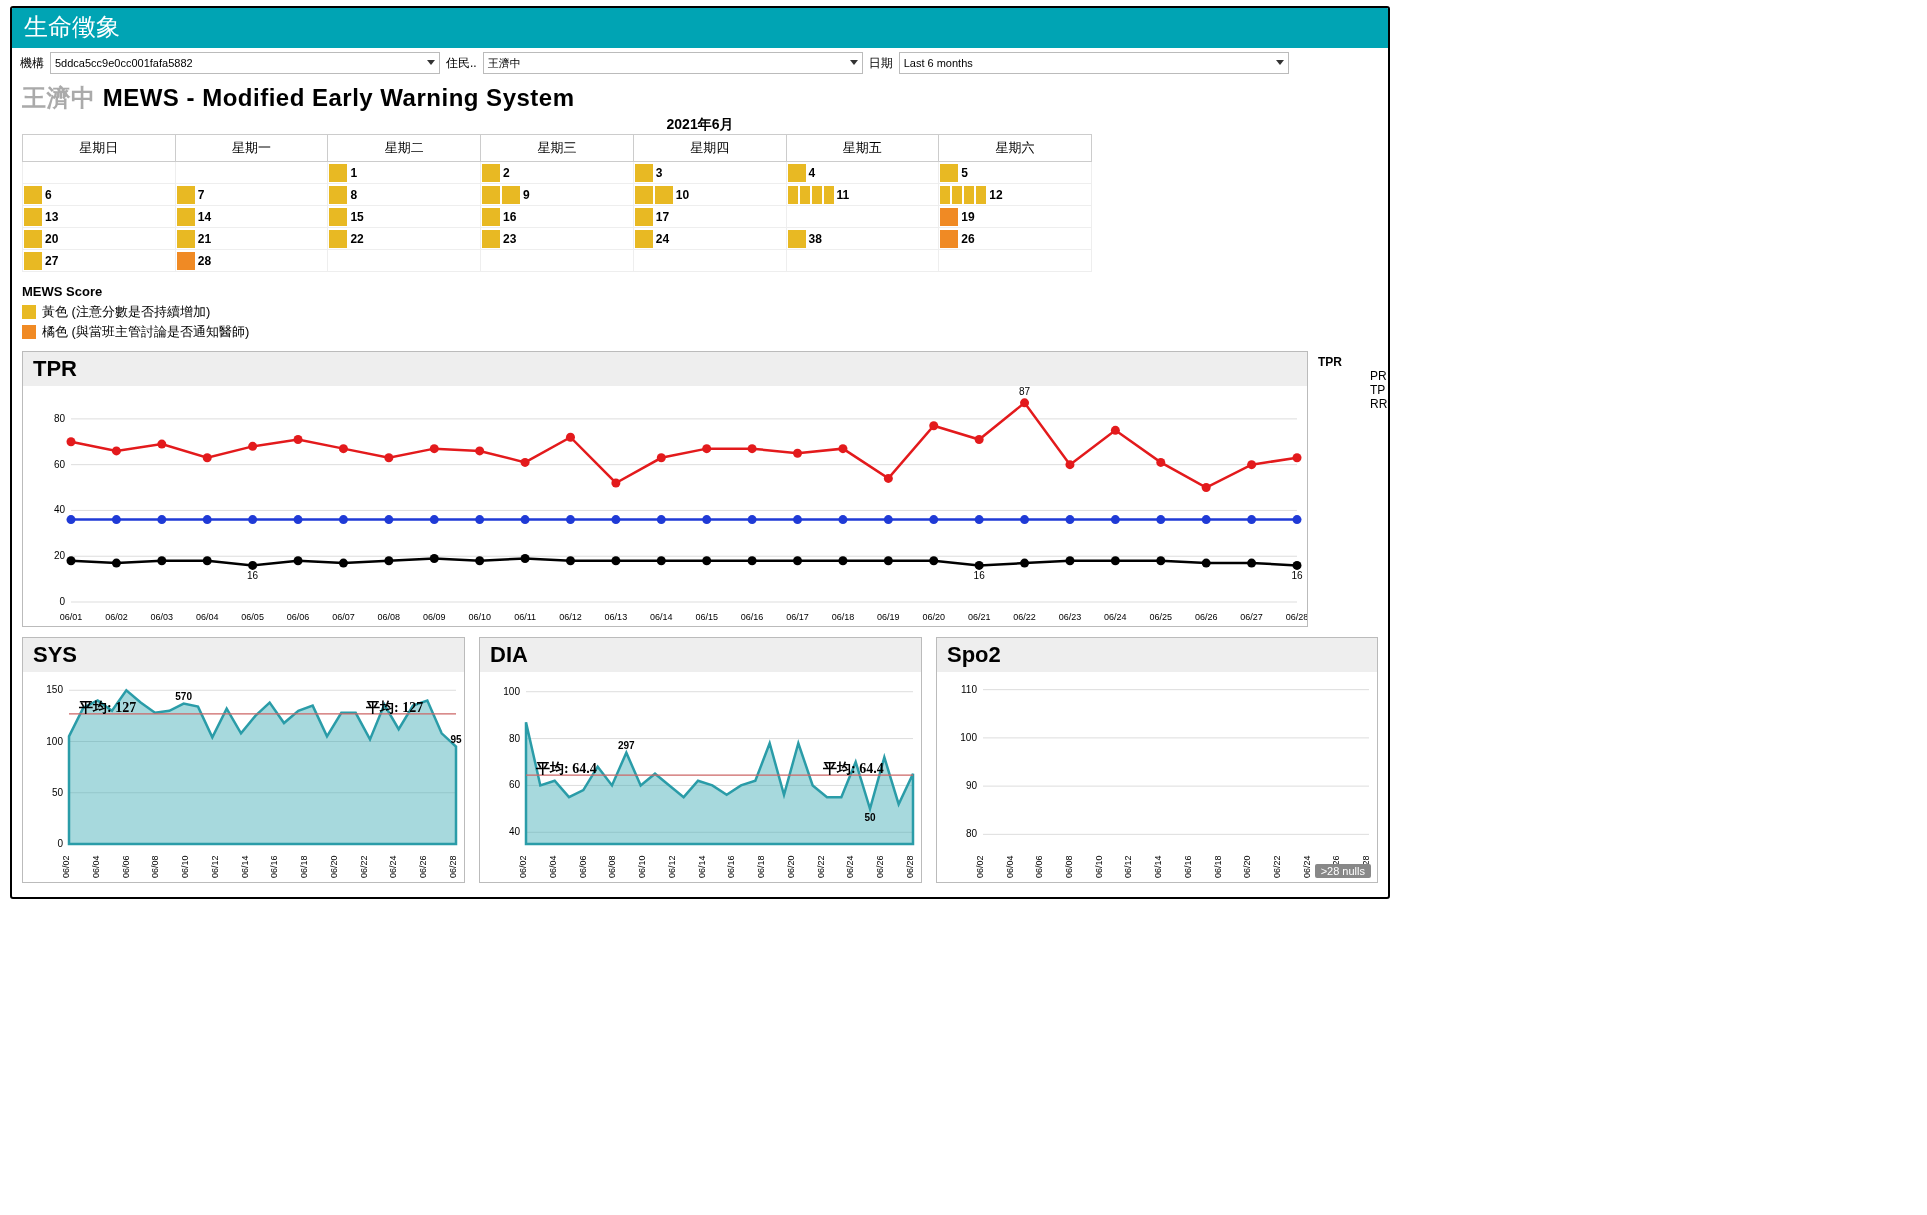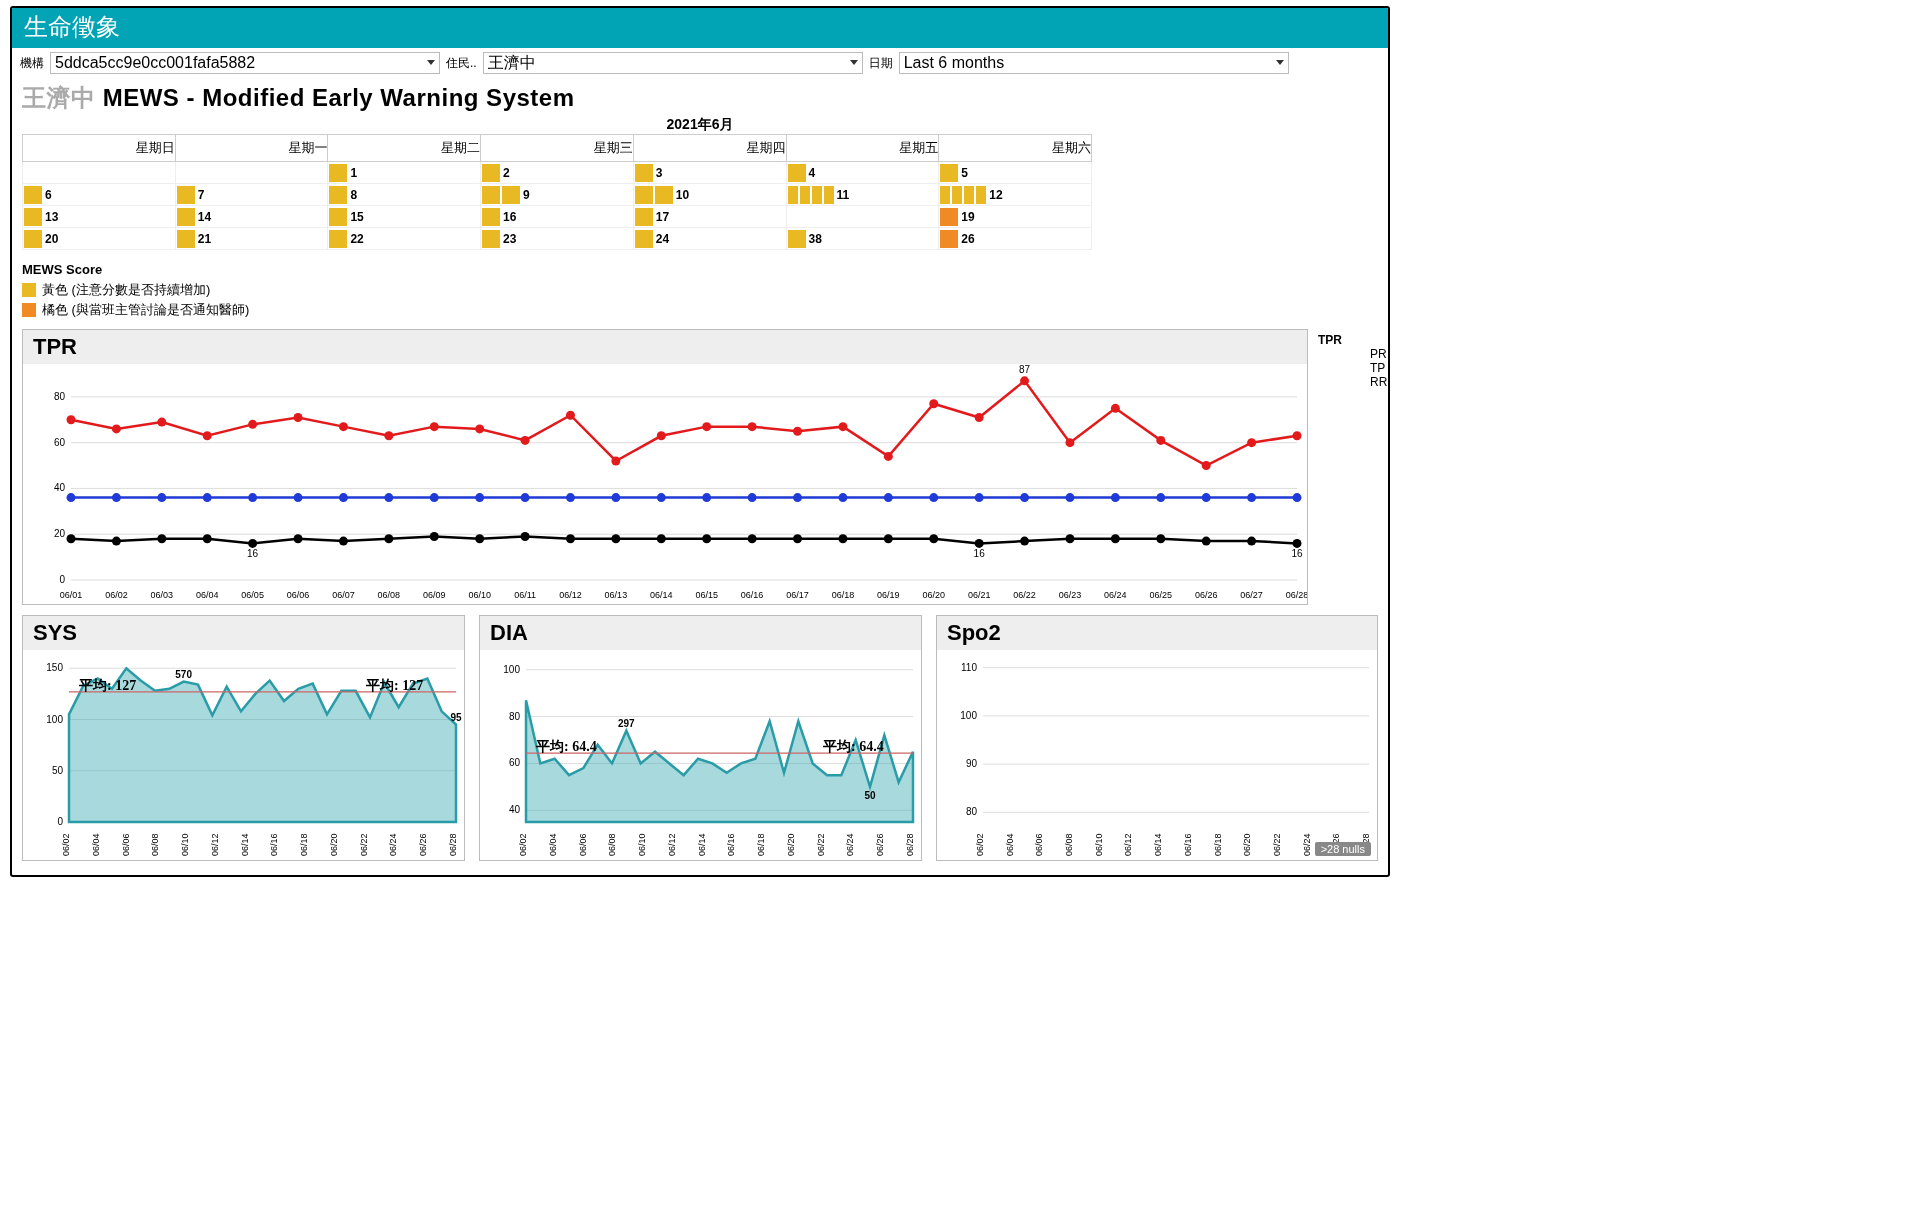--- a/index.html
+++ b/index.html
@@ -1,34 +1,34 @@
 <!DOCTYPE html>
 <html><head>
 <meta charset="utf-8">
 <style>
   * { box-sizing: border-box; margin: 0; padding: 0; }
   body { font-family: "Century Gothic", "Microsoft JhengHei", Arial, sans-serif; background: #fff; padding: 6px 10px 10px 10px; width: 1400px; }
   .frame { border-radius: 3px; overflow: hidden; border: 2px solid #000; background: #fff; }
   .titlebar { background: #00a4b4; color: #fff; font-size: 24px; padding: 3px 12px 5px 12px; font-family: "Microsoft JhengHei", sans-serif; }
   .filters { display: flex; align-items: center; padding: 4px 8px; gap: 6px; font-size: 12px; font-family: "Microsoft JhengHei", sans-serif; }
   .filters label { font-weight: 400; }
-  .sel { border: 1px solid #bbb; background: #fff; height: 22px; font-size: 16px; padding: 0 4px; line-height: 20px; position: relative; }
+  .sel { border: 1px solid #bbb; background: #fff; height: 22px; font-size: 11px; padding: 0 4px; line-height: 20px; position: relative; }
   .sel::after { content: ""; position: absolute; right: 4px; top: 7px; border-left: 4px solid transparent; border-right: 4px solid transparent; border-top: 5px solid #333; }
   .sel.org { width: 390px; }
   .sel.res { width: 380px; }
   .sel.dt  { width: 390px; }
 
   .row2 { display: flex; padding: 4px 10px 0 10px; gap: 12px; flex-direction: column; }
   .mews-col { flex: 1; }
   .mews-title { font-size: 24px; font-weight: bold; letter-spacing: .5px; }
   .mews-title .resname { color: #aaa; font-weight: bold; }
   .mews-month { text-align: center; font-size: 14px; font-weight: bold; margin-top: 2px; }
 
   .cal { width: 1070px; border-collapse: collapse; }
-  .cal th { border: 1px solid #ccc; font-size: 13px; font-weight: normal; padding: 4px 0; font-family: "Microsoft JhengHei", sans-serif; text-align: right; }
+  .cal th { border: 1px solid #ccc; font-size: 13px; font-weight: normal; padding: 4px 0; font-family: "Microsoft JhengHei", sans-serif; }
   .cal td { border: 1px solid #eee; height: 22px; padding: 0; vertical-align: middle; width: 14.28%; }
   .cell { display: flex; align-items: center; height: 20px; }
   .box { width: 18px; height: 18px; margin: 0 1px; display: inline-block; }
   .box.y { background: #e8b923; }
   .box.o { background: #f08a24; }
   .dnum { font-size: 12px; font-weight: bold; margin-left: 2px; }
   .mini { width: 10px; height: 18px; }
 
   .legend { width: 280px; font-size: 13px; font-family: "Microsoft JhengHei", sans-serif; }
   .legend-title { font-weight: bold; margin-bottom: 4px; }
@@ -258,20 +258,39 @@
                   <span class="box y"></span>
                   <span class="dnum">38</span>
                 </div>
               </td>
               <td>
                 <div class="cell">
                   <span class="box o"></span>
                   <span class="dnum">26</span>
                 </div>
               </td>
+            </tr>
+            <tr>
+              <td>
+                <div class="cell">
+                  <span class="box y"></span>
+                  <span class="dnum">27</span>
+                </div>
+              </td>
+              <td>
+                <div class="cell">
+                  <span class="box o"></span>
+                  <span class="dnum">28</span>
+                </div>
+              </td>
+              <td></td>
+              <td></td>
+              <td></td>
+              <td></td>
+              <td></td>
             </tr>
           </tbody>
       </table>
     </div>
     <div class="legend">
       <div class="legend-title">MEWS Score</div>
       <div class="leg-row">
           <span class="leg-sw y"></span>
           <span>黃色 (注意分數是否持續增加)</span>
         </div>

